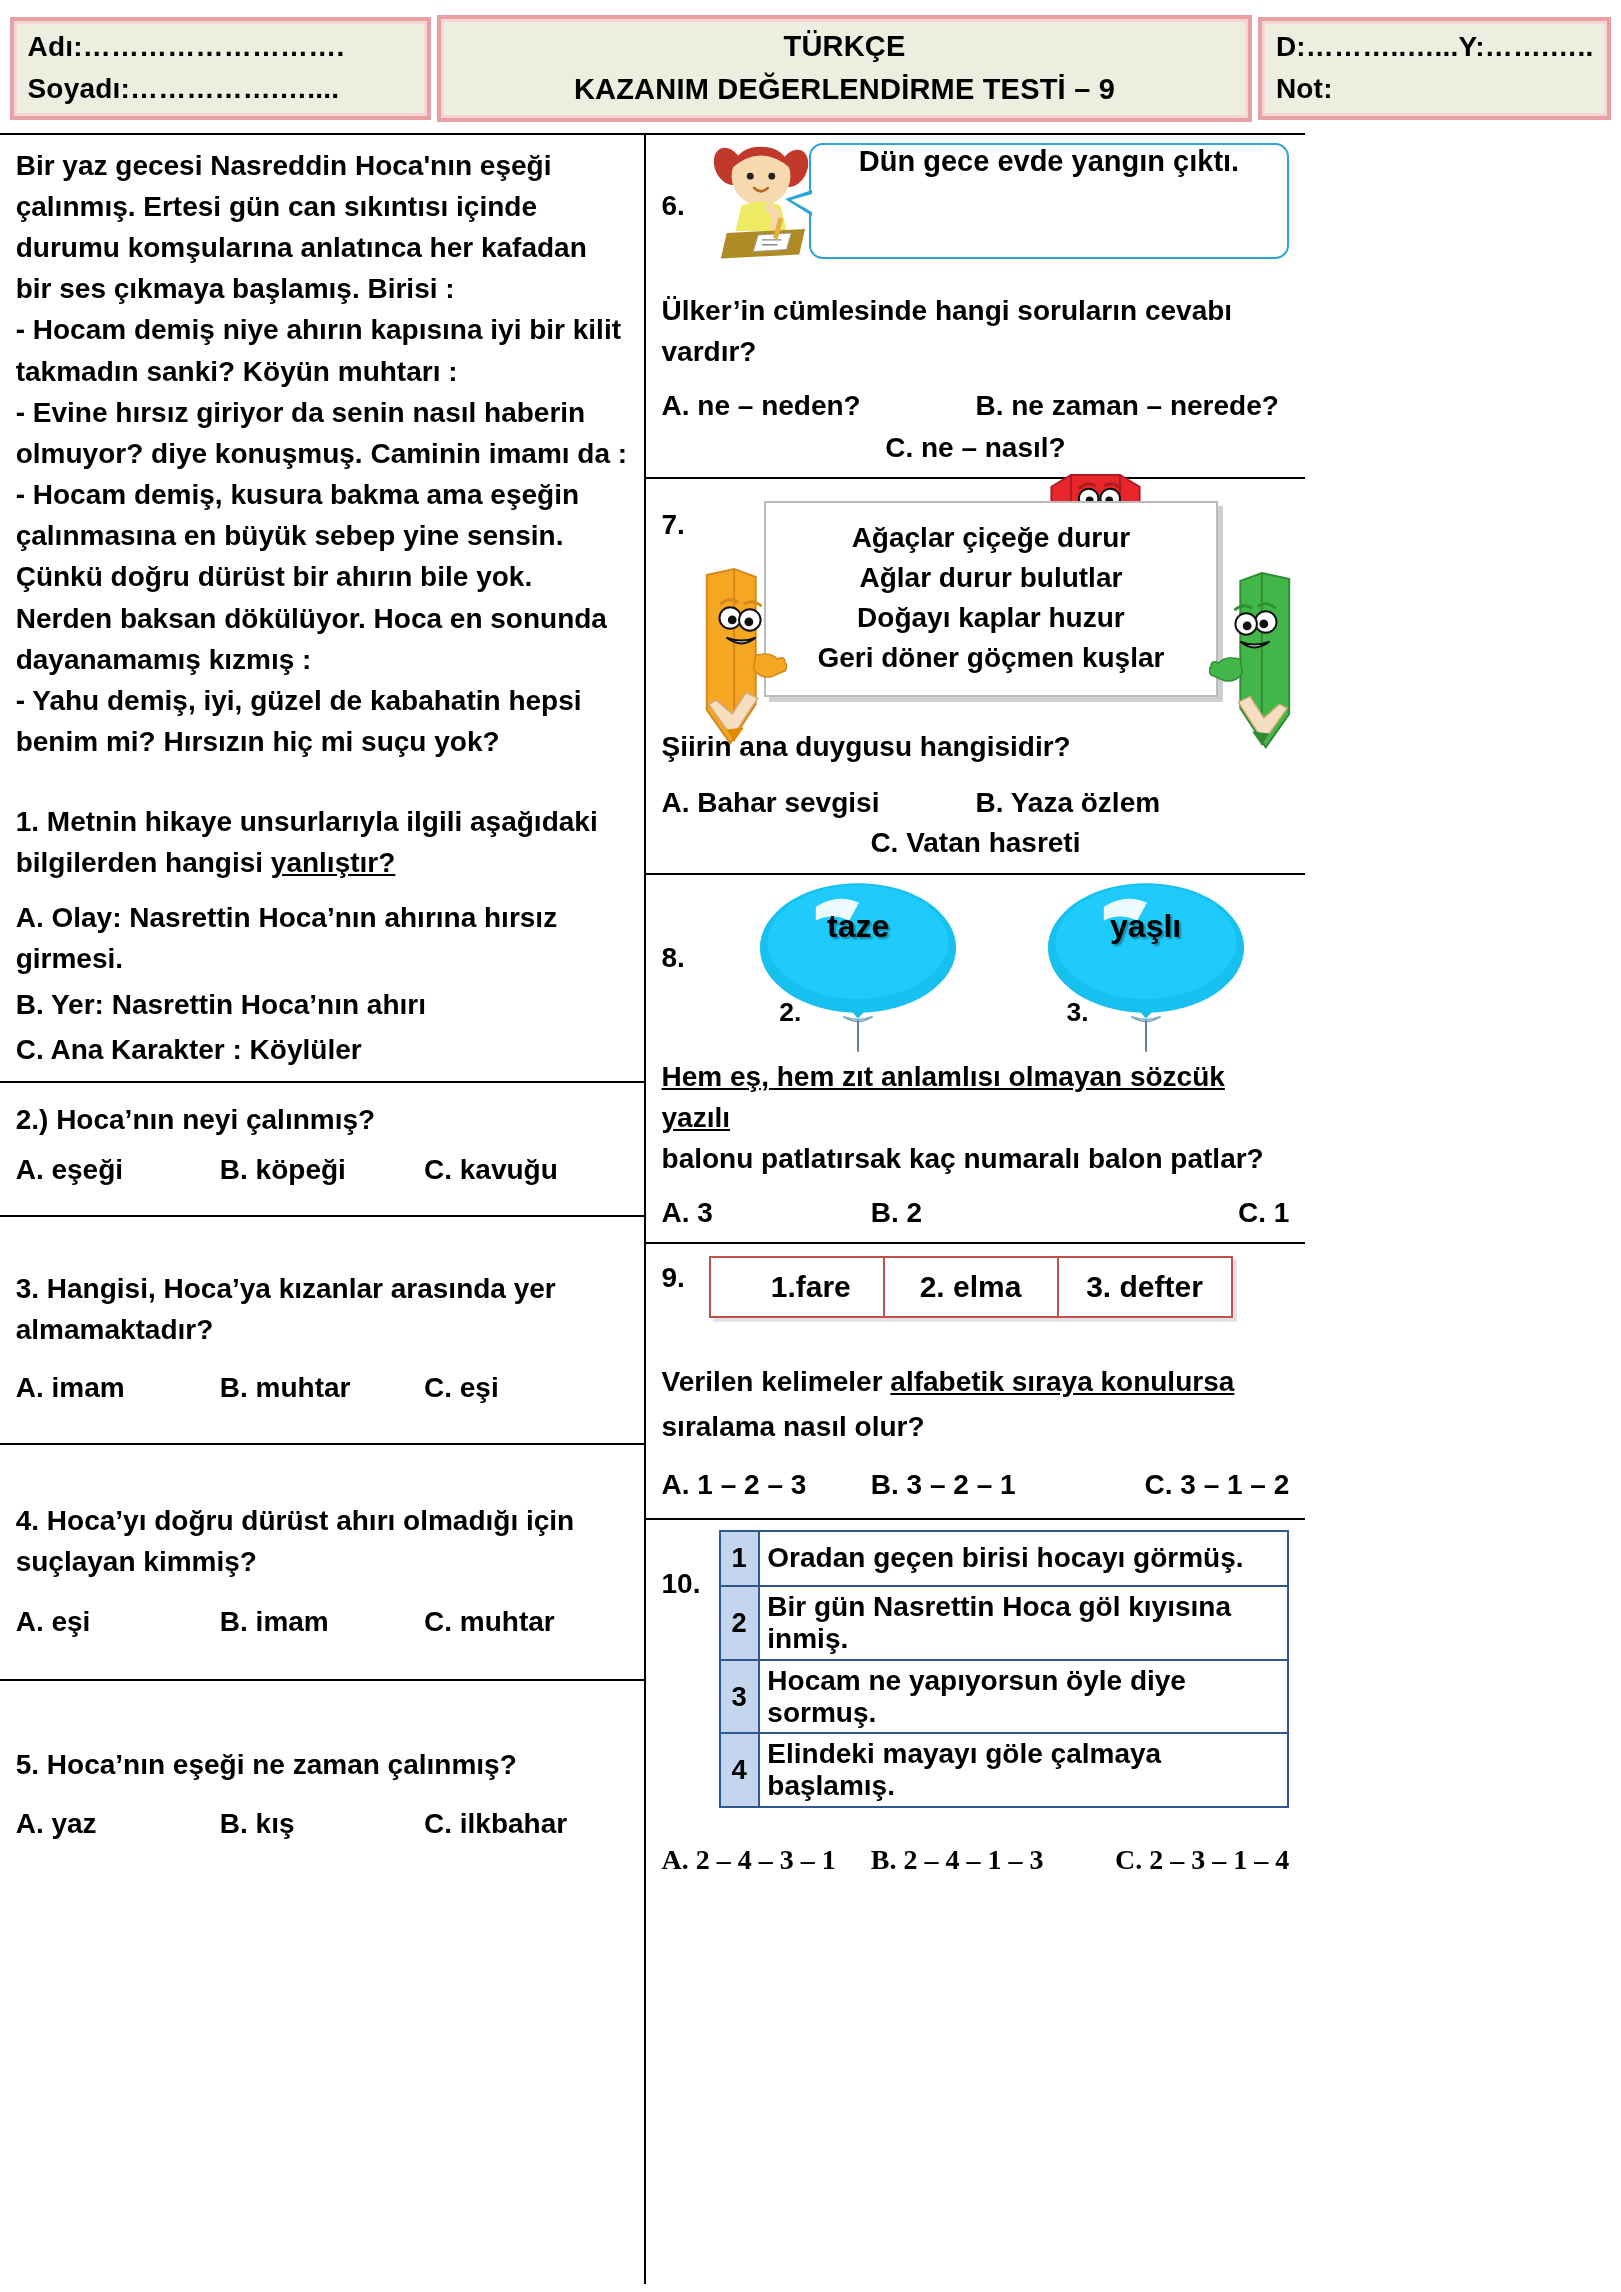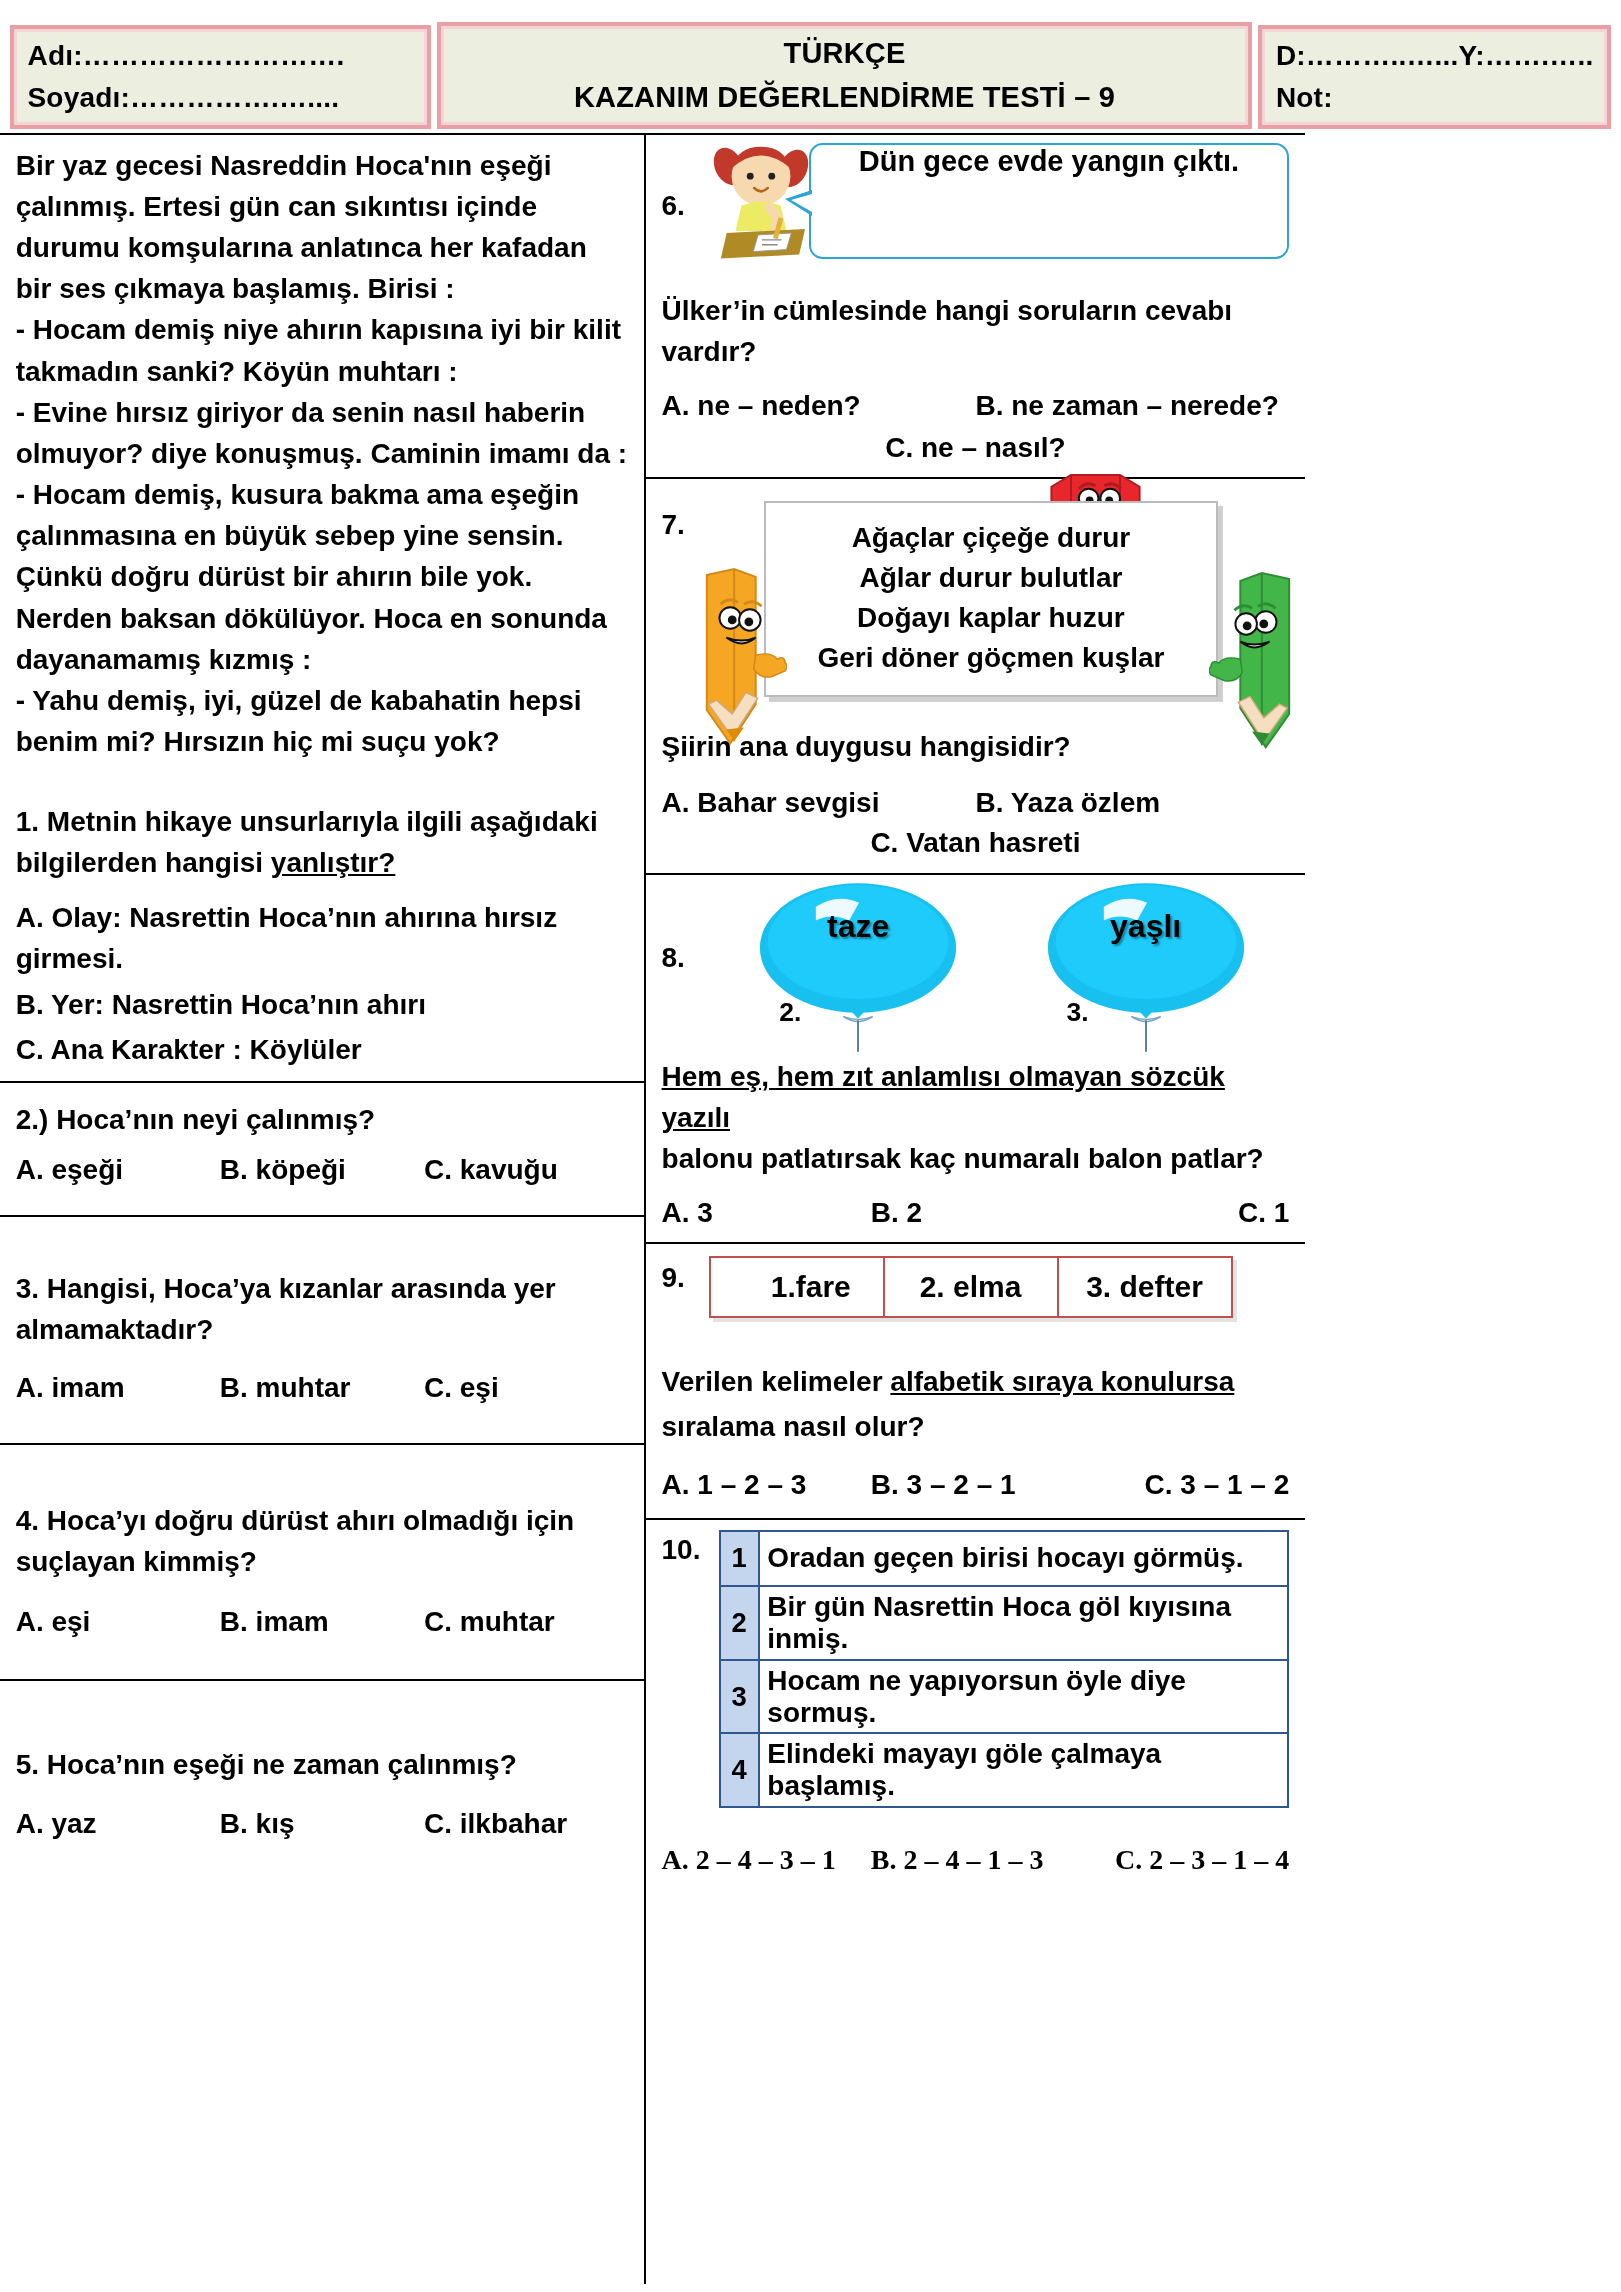--- a/index.html
+++ b/index.html
@@ -11,21 +11,21 @@
     color:#000;
     position:relative;
     overflow:hidden;
   }
 
   
   .header {
     display:flex;
     gap:5.9px;
     padding:7.8px 9.8px 3.9px 9.8px;
-    align-items:flex-end;
+    align-items:center;
     height:133px;
   }
   .hdr-box {
     border:4.9px solid #e8a0a4;
     background:#eceee0;
     box-shadow:0 0 0 2.9px #f6d4d6 inset;
     display:flex;
     flex-direction:column;
     justify-content:center;
     padding:5.9px 13.7px;
@@ -158,21 +158,21 @@
     margin-left:-2px;
     padding:11.8px 19.6px;
     font-size:30px; font-weight:700;
     text-align:center;
     min-width:176px;
   }
   .word-cell:first-child { margin-left:0;padding-left:48px; }
 
   
   .q10-row { display:flex; align-items:flex-start; }
-  .q10-num { width:57px; font-size:28px; font-weight:700; padding-top:3.9px; }
+  .q10-num { width:57px; font-size:28px; font-weight:700; padding-top:3.9px;margin-top:34px; }
   .sent-table { flex:1; border:2px solid #31578f; }
   .sent-row { display:flex; border-bottom:2px solid #31578f; min-height:55px; }
   .sent-row:last-child { border-bottom:none; }
   .sent-idx {
     width:39px;
     background:#c3d6ee;
     border-right:2px solid #31578f;
     display:flex; align-items:center; justify-content:center;
     font-size:27.4px; font-weight:700;
   }

